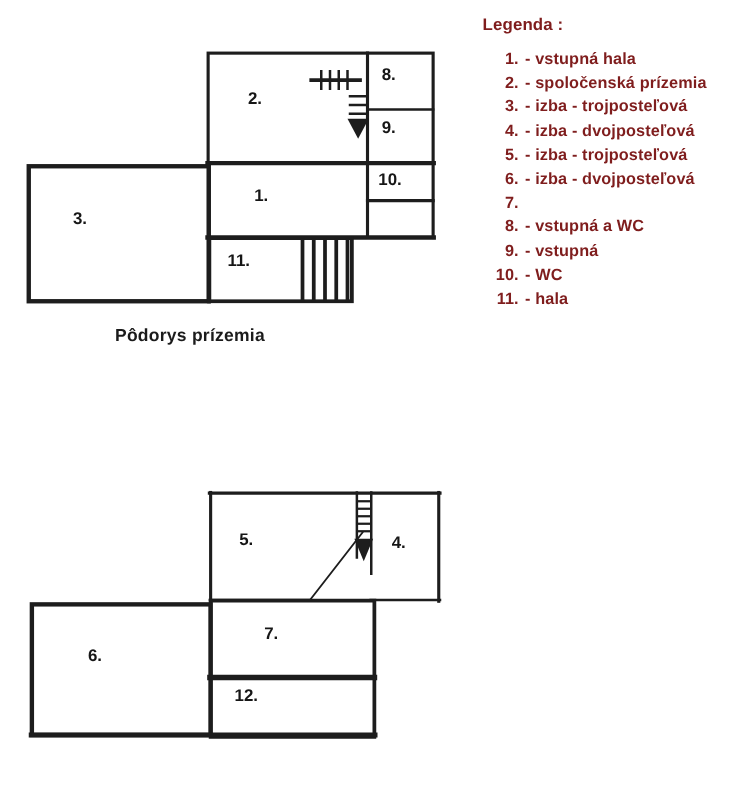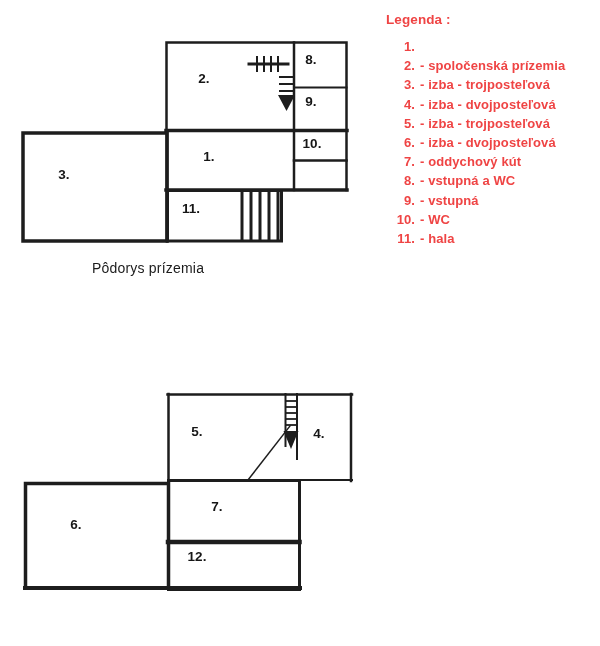--- a/index.html
+++ b/index.html
@@ -26,21 +26,21 @@
     fill: #161616;
     text-anchor: middle;
   }
   .legend {
     position: absolute;
     left: 386px;
     top: 12px;
     width: 212px;
     font-size: 13px;
     font-weight: 600;
-    color: #ef4444;
+    color: #7f1d1d;
     letter-spacing: 0.1px;
   }
   .legend-title {
     font-size: 13.5px;
     font-weight: 700;
     margin-bottom: 10px;
   }
   .legend-row {
     display: flex;
     line-height: 19.2px;
@@ -52,21 +52,21 @@
     font-weight: 700;
     flex: 0 0 29px;
   }
   .legend-text {
     margin-left: 5px;
     font-weight: 600;
   }
   .caption {
     position: absolute;
     font-size: 14px;
-    font-weight: 400;
+    font-weight: 700;
     color: #1b1b1b;
     letter-spacing: 0.2px;
   }
   .caption-ground { left: 92px; top: 260px; }
   .caption-upper  { left: 92px; top: 614px; }
 </style>
 </head>
 <body>
 
 <div class="page">
@@ -164,20 +164,21 @@
         <text class="room-num" x="197" y="561">12.</text>
       </g>
     </g>
   </svg>
 
   <div class="legend">
     <div class="legend-title">Legenda :</div>
     <div class="legend-items" id="legend-items">
     <div class="legend-row">
       <span class="legend-num">1.</span>
+      <span class="legend-text">- vstupná hala</span>
     </div>
 
     <div class="legend-row">
       <span class="legend-num">2.</span>
       <span class="legend-text">- spoločenská prízemia</span>
     </div>
 
     <div class="legend-row">
       <span class="legend-num">3.</span>
       <span class="legend-text">- izba - trojposteľová</span>
@@ -193,21 +194,20 @@
       <span class="legend-text">- izba - trojposteľová</span>
     </div>
 
     <div class="legend-row">
       <span class="legend-num">6.</span>
       <span class="legend-text">- izba - dvojposteľová</span>
     </div>
 
     <div class="legend-row">
       <span class="legend-num">7.</span>
-      <span class="legend-text">- oddychový kút</span>
     </div>
 
     <div class="legend-row">
       <span class="legend-num">8.</span>
       <span class="legend-text">- vstupná a WC</span>
     </div>
 
     <div class="legend-row">
       <span class="legend-num">9.</span>
       <span class="legend-text">- vstupná</span>

